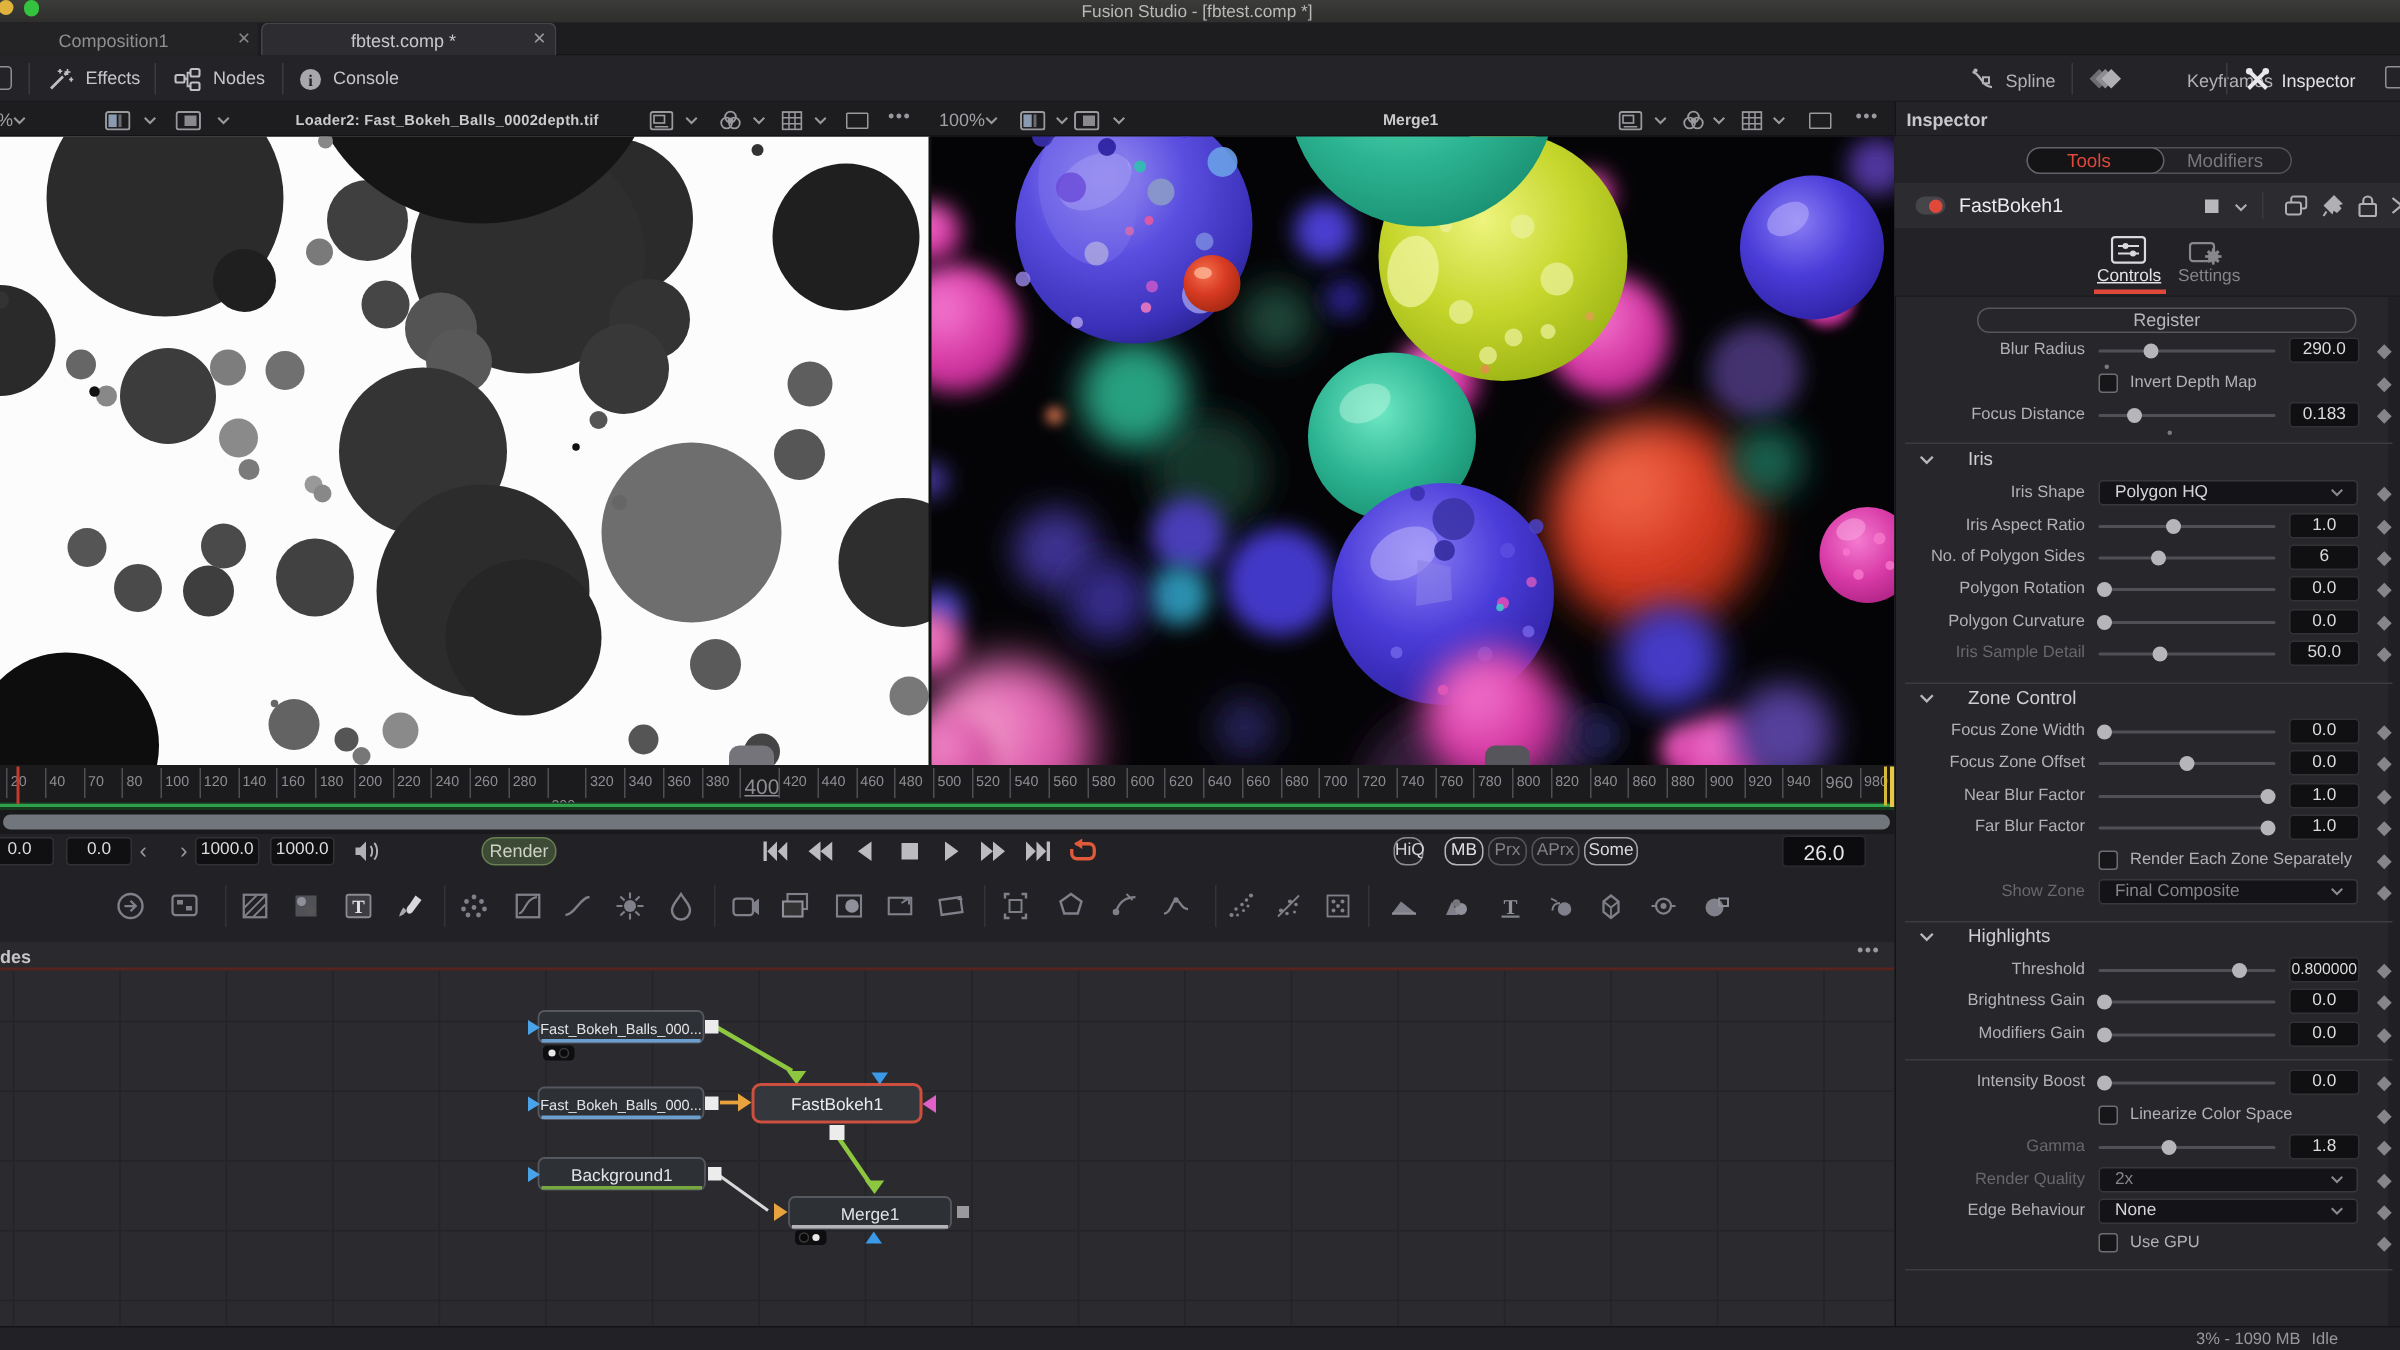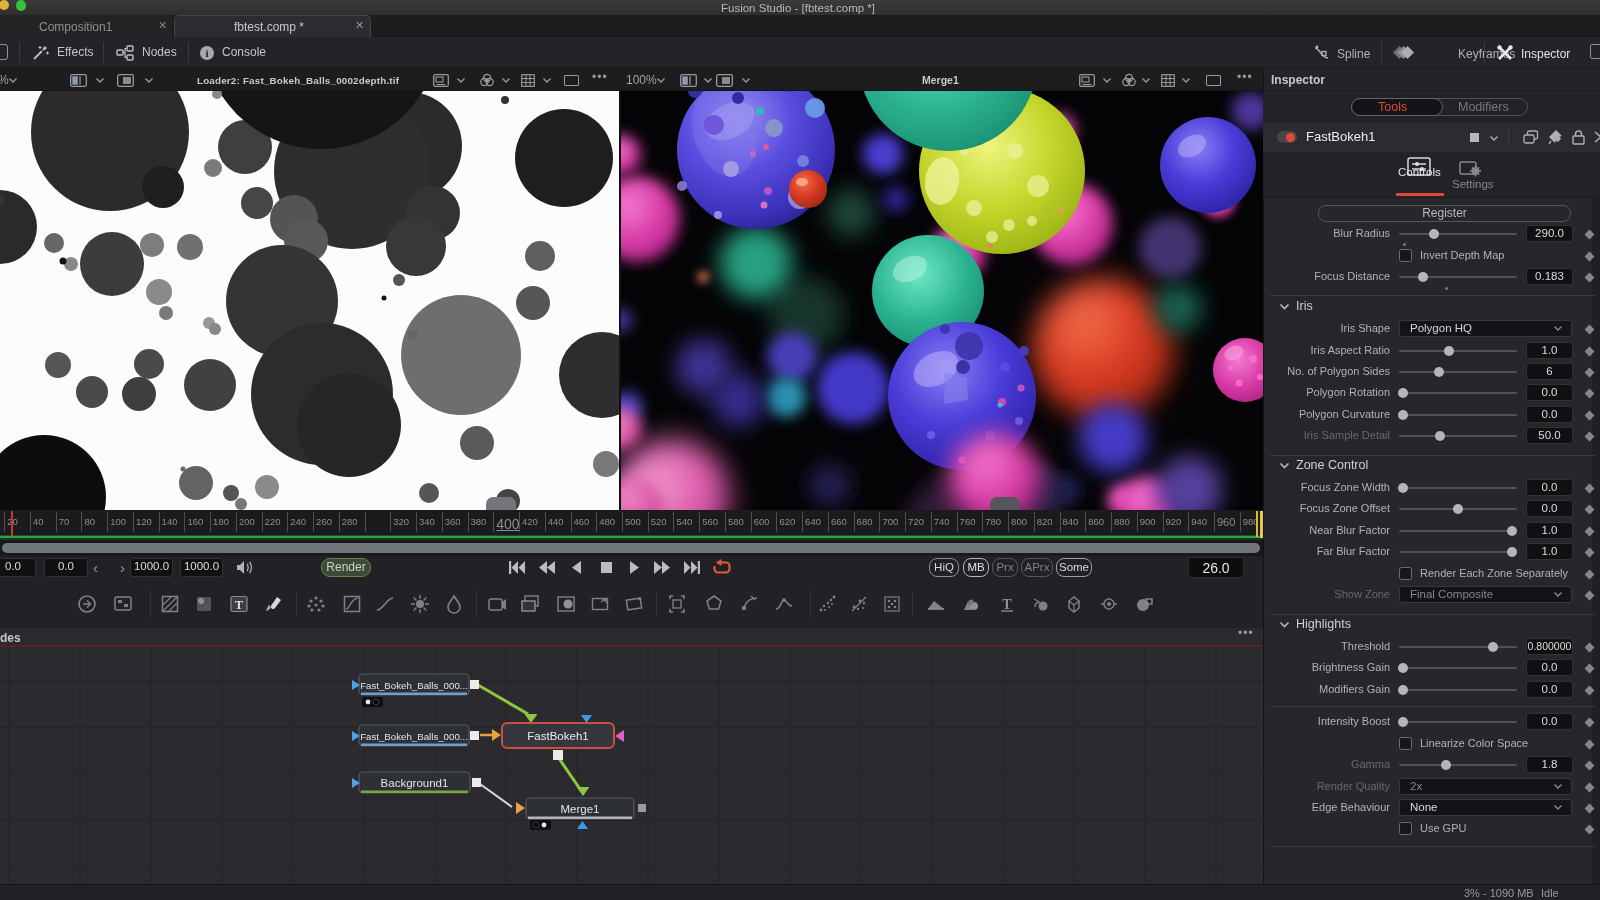--- a/index.html
+++ b/index.html
@@ -9,21 +9,21 @@
 .dim{color:#68686c;}
 .vbox{background:#101013;border:1px solid #323236;border-radius:3px;
  color:#dcdcde;font-size:11.5px;text-align:center;line-height:15px;}
 .track{height:2px;background:#505056;border-radius:1px;}
 .knob{width:10px;height:10px;border-radius:50%;background:#b6b6ba;}
 .ckb{width:13px;height:13px;border-radius:2.5px;background:#17171a;border:1.5px solid #6e6e72;}
 .dd{background:#141418;border:1px solid #38383c;border-radius:3px;height:17px;
  font-size:11.5px;line-height:15px;color:#c6c6ca;padding-left:10px;}
 .diam{width:7px;height:7px;background:#86868a;transform:rotate(45deg);}
 .sep{background:#3a3a3e;}
-.sect{color:#cfcfd3;font-size:12.5px;}
+.sect{color:#cfcfd3;font-size:12.5px;margin-left:16px;}
 </style></head><body>
 <div id="app">
 <div style="left:0px;top:0px;width:1600px;height:15px;background:linear-gradient(#3b3b3a,#2e2e2d);"></div>
 <div style="left:-1px;top:0px;width:10px;height:10px;border-radius:50%;background:#dfb33c;"></div>
 <div style="left:15.5px;top:0px;width:10.5px;height:10.5px;border-radius:50%;background:#35c23f;"></div>
 <span style="left:721px;top:1.5px;color:#b9b9b9;font-size:11.5px;">Fusion Studio - [fbtest.comp *]</span>
 <div style="left:0px;top:15px;width:1600px;height:22px;background:#1d1d20;border-bottom:1px solid #151517;"></div>
 <div style="left:0px;top:15px;width:172px;height:22px;background:#232326;"></div>
 <span style="left:39px;top:20px;color:#8f8f92;font-size:12px;">Composition1</span>
 <span style="left:158px;top:19px;color:#85858a;font-size:11px;">✕</span>
@@ -516,21 +516,21 @@
       <path d="M0 1l8 6.5L0 14zM8 1l8 6.5L8 14z" fill="#bcbcc0"></path>
     </svg>
 <svg style="position:absolute;left:684px;top:560px" width="17" height="15" viewBox="0 0 17 15">
       <rect x="13.8" y="1" width="2.2" height="13" fill="#bcbcc0"></rect>
       <path d="M7 1l6.5 6.5L7 14zM0 1l6.5 6.5L0 14z" fill="#bcbcc0"></path>
     </svg>
 <svg style="position:absolute;left:712px;top:558px" width="20" height="19" viewBox="0 0 20 19">
 <path d="M5 4.5h9a3.5 3.5 0 0 1 3.5 3.5v3a3.5 3.5 0 0 1-3.5 3.5H6A3.5 3.5 0 0 1 2.5 11V8" fill="none" stroke="#e05a3a" stroke-width="2.2"></path>
 <path d="M9.5 1v7L4 4.5z" fill="#e05a3a"></path>
 </svg>
-<div style="left:929px;top:558px;width:30px;height:19px;border:1.2px solid #8e8e92;border-radius:8px;color:#d6d6da;font-size:11.5px;text-align:center;line-height:17px;">HiQ</div>
+<div style="left:929px;top:558px;width:20px;height:19px;border:1.2px solid #8e8e92;border-radius:8px;color:#d6d6da;font-size:11.5px;text-align:center;line-height:17px;">HiQ</div>
 <div style="left:963px;top:558px;width:26px;height:19px;border:1.2px solid #b6b6ba;border-radius:8px;color:#e2e2e6;font-size:11.5px;text-align:center;line-height:17px;">MB</div>
 <div style="left:992px;top:558px;width:26px;height:19px;border:1.2px solid #55555a;border-radius:8px;color:#818186;font-size:11.5px;text-align:center;line-height:17px;">Prx</div>
 <div style="left:1021px;top:558px;width:32px;height:19px;border:1.2px solid #55555a;border-radius:8px;color:#818186;font-size:11.5px;text-align:center;line-height:17px;">APrx</div>
 <div style="left:1056px;top:558px;width:36px;height:19px;border:1.2px solid #9e9ea2;border-radius:8px;color:#dadade;font-size:11.5px;text-align:center;line-height:17px;">Some</div>
 <div style="left:1188px;top:557px;width:56px;height:21px;background:#0c0c0e;border:1px solid #2c2c30;border-radius:3px;color:#e6e6e8;font-size:14px;text-align:center;line-height:20px;">26.0</div>
 <div style="left:0px;top:580px;width:1263px;height:48px;background:#222226;"></div>
 <div style="left:150px;top:590px;width:1px;height:28px;background:#333337;"></div>
 <div style="left:296px;top:590px;width:1px;height:28px;background:#333337;"></div>
 <div style="left:476px;top:590px;width:1px;height:28px;background:#333337;"></div>
 <div style="left:656px;top:590px;width:1px;height:28px;background:#333337;"></div>
@@ -805,21 +805,21 @@
 <rect x="15.6" y="6.6" width="1.8" height="3"></rect>
         <rect x="15.6" y="14.4" width="1.8" height="3"></rect>
 <rect x="11.1" y="11.1" width="3" height="1.8"></rect>
         <rect x="19" y="11.1" width="3" height="1.8"></rect>
 <rect x="12.6" y="8.1" width="2" height="2" transform="rotate(45 13.6 9.1)"></rect>
         <rect x="18.4" y="8.1" width="2" height="2" transform="rotate(45 19.4 9.1)"></rect>
 <rect x="12.6" y="13.9" width="2" height="2" transform="rotate(45 13.6 14.9)"></rect>
         <rect x="18.4" y="13.9" width="2" height="2" transform="rotate(45 19.4 14.9)"></rect>
       </g>
     </svg>
-<span style="left:1398px;top:166px;color:#e4e4e6;font-size:11.5px;">Controls</span>
+<span style="left:1398px;top:178px;color:#e4e4e6;font-size:11.5px;text-decoration:underline;">Controls</span>
 <span style="left:1452px;top:178px;color:#85858a;font-size:11.5px;">Settings</span>
 <div style="left:1396px;top:193px;width:48px;height:3px;background:#e0483a;"></div>
 <div style="left:1263px;top:197px;width:337px;height:1px;background:#1c1c1f;"></div>
 <div style="left:1318px;top:205px;width:253px;height:17px;border:1px solid #55555a;border-radius:8px;color:#b8b8bc;font-size:12px;text-align:center;line-height:15px;">Register</div>
     <span class="lbl" style="left:1160px;top:227px;width:230px;text-align:right;">Blur Radius</span>
     <div class="track" style="left:1399px;top:233px;width:118px;height:2px;"></div>
     <div class="knob" style="left:1428.81px;top:229px;width:10px;height:10px;"></div>
     <div class="vbox" style="left:1526px;top:225px;width:47px;height:17px;">290.0</div>
     <div class="diam" style="left:1586px;top:230.5px;width:7px;height:7px;"></div>
     <div style="left:1403px;top:243px;width:3px;height:3px;background:#7a7a7e;border-radius:50%;"></div>

